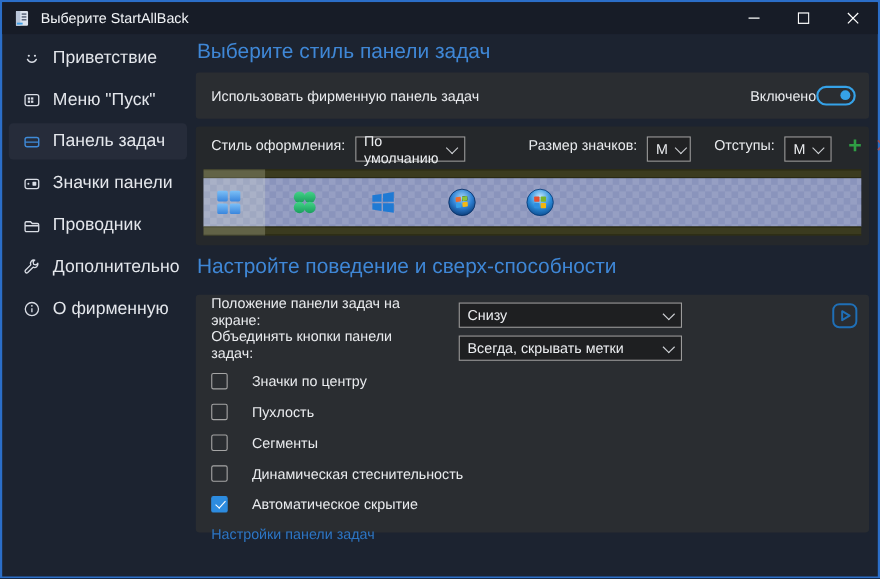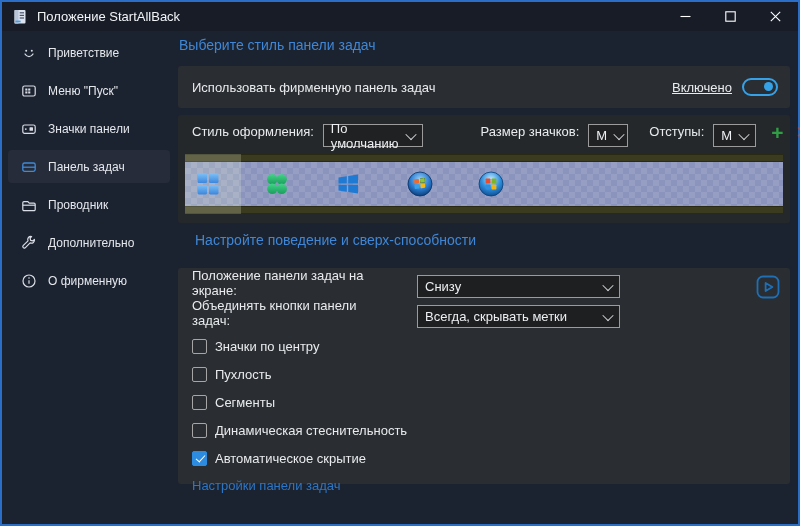--- a/index.html
+++ b/index.html
@@ -14,31 +14,31 @@
   .app-icon{margin:0 8px 0 9px;display:flex;}
   .window-title{font-size:13px;color:#f2f4f7;}
   .win-controls{margin-left:auto;display:flex;height:100%;}
   .win-btn{width:45px;height:100%;display:flex;align-items:center;justify-content:center;cursor:default;}
   
   .sidebar{position:absolute;left:2px;top:36px;width:168px;}
   .side-item{display:flex;align-items:center;gap:11px;height:33px;margin:0 0 5px 6px;padding-left:13px;border-radius:4px;color:#e4e7ec;}
   .side-item .sicon{display:flex;color:#d9dde5;}
   .side-item.selected{background:#262c3a;}
   .side-item.selected .sicon{color:#3f8ad8;}
-  .side-label{font-size:12px;}
-  
-  .section-title{position:absolute;font-size:14px;color:#3f87d6;font-weight:500;}
+  .side-label{font-size:16px;}
+  
+  .section-title{position:absolute;font-size:19px;color:#3f87d6;font-weight:500;}
   
   .card{position:absolute;left:178px;width:612px;border-radius:3px;box-sizing:border-box;}
   .card1{top:66px;height:42px;background:#2a2d31;display:flex;align-items:center;padding:0 12px 0 14px;}
   .card2{top:115px;height:108px;background:#25282b;}
   .card3{top:268px;height:216px;background:#2a2d31;padding:7px 14px 6px 14px;}
   .grow{flex:1;}
   
-  .state-label{margin-right:10px;text-decoration:underline;}
+  .state-label{}
   .toggle{position:relative;width:36px;height:18px;border:2px solid #35a2e8;border-radius:10px;box-sizing:border-box;}
   .toggle .knob{position:absolute;top:2px;right:3px;width:9px;height:9px;border-radius:50%;background:#35a2e8;display:none;}
   .toggle.checked .knob{display:block;}
   
   .select{height:23px;background:#1e1f21;border:1px solid #9b9b9b;display:flex;align-items:center;justify-content:space-between;padding:0 7px;box-sizing:border-box;color:#eceef1;}
   .chev{width:7px;height:7px;border-right:1.4px solid #cfd2d6;border-bottom:1.4px solid #cfd2d6;transform:rotate(45deg) translate(-1px,-1px);flex:none;margin-left:8px;}
   
   .style-row{display:flex;padding:9px 12px 0 14px;}
   .style-row .lbl{white-space:nowrap;}
   .sel-style{width:118px;margin-left:9px;background:#202123;}
@@ -60,21 +60,21 @@
     background-size:12px 12px;background-position:0 0,6px 6px;}
   .strip-highlight{position:absolute;left:0;top:0;width:56px;height:60px;background:rgba(238,242,214,.22);}
   .strip-icon{position:absolute;top:50%;transform:translateY(-50%);display:flex;}
   
   .form-row{display:flex;align-items:flex-end;height:23px;}
   .form-row .flabel{width:206px;flex:none;}
   .sel-wide{width:203px;margin-left:19px;}
   .row1{margin-bottom:7px;}
   .row2{margin-bottom:10px;}
   .play-btn{position:absolute;top:7px;right:10px;display:flex;}
-  .cb-row{display:flex;align-items:center;gap:8px;height:16px;margin-bottom:12px;}
+  .cb-row{display:flex;align-items:center;gap:22px;height:16px;margin-bottom:12px;}
   .cb-box{position:relative;width:15px;height:15px;border:1px solid #a6a6a6;border-radius:2px;box-sizing:border-box;background:transparent;flex:none;}
   .cb-box.checked{background:#2d8ce0;border-color:#2d8ce0;}
   .cb-box.checked::after{content:"";position:absolute;left:4.5px;top:1.5px;width:4px;height:8px;border-right:1.8px solid #fff;border-bottom:1.8px solid #fff;transform:rotate(42deg);}
   .footer-link{margin-top:6px;color:#2d76c4;}
 </style>
 </head>
 <body>
 
 <div class="window">
 
@@ -82,21 +82,21 @@
     <span class="app-icon">
       <svg width="18" height="18" viewBox="0 0 18 18">
         <rect x="3.5" y="2" width="11" height="13.5" rx="1" fill="#dce3ee"></rect>
         <rect x="3.5" y="2" width="4" height="13.5" fill="#b9c5d9"></rect>
         <rect x="8.7" y="4.2" width="4.3" height="1.2" fill="#49546a"></rect>
         <rect x="8.7" y="6.8" width="4.3" height="1.2" fill="#49546a"></rect>
         <rect x="8.7" y="9.4" width="4.3" height="1.2" fill="#49546a"></rect>
         <rect x="4.4" y="12.6" width="5.2" height="1.7" fill="#3fa0e8"></rect>
       </svg>
     </span>
-    <span class="window-title">Положение StartAllBack</span>
+    <span class="window-title">Выберите StartAllBack</span>
     <div class="win-controls">
       <div class="win-btn">
         <svg width="11" height="11" viewBox="0 0 11 11">
             <path d="M0.5 5.5h10" stroke="#fff" stroke-width="1.1"></path>
           </svg>
       </div>
       <div class="win-btn">
         <svg width="11" height="11" viewBox="0 0 11 11">
             <rect x="0.8" y="0.8" width="9.4" height="9.4" fill="none" stroke="#fff" stroke-width="1.1"></rect>
           </svg>
@@ -125,38 +125,38 @@
         <svg width="16" height="16" viewBox="0 0 16 16" fill="none" stroke="currentColor" stroke-width="1.2">
             <rect x="1.8" y="3" width="12.4" height="10" rx="1.8"></rect>
             <rect x="4.3" y="5.5" width="2.1" height="2.1" fill="currentColor" stroke="none"></rect>
             <rect x="7.2" y="5.5" width="2.1" height="2.1" fill="currentColor" stroke="none"></rect>
             <rect x="4.3" y="8.4" width="2.1" height="2.1" fill="currentColor" stroke="none"></rect>
             <rect x="7.2" y="8.4" width="2.1" height="2.1" fill="currentColor" stroke="none"></rect>
           </svg>
       </span>
       <span class="side-label">Меню "Пуск"</span>
     </div>
+    <div class="side-item selected">
+      <span class="sicon">
+        <svg width="16" height="16" viewBox="0 0 16 16" fill="none" stroke="currentColor" stroke-width="1.3">
+            <rect x="1.8" y="4" width="12.4" height="8.4" rx="1.8"></rect>
+            <path d="M1.8 8.2h12.4"></path>
+          </svg>
+      </span>
+      <span class="side-label">Панель задач</span>
+    </div>
     <div class="side-item">
       <span class="sicon">
         <svg width="16" height="16" viewBox="0 0 16 16" fill="none" stroke="currentColor" stroke-width="1.2">
             <rect x="1.8" y="4" width="12.4" height="8.4" rx="1.8"></rect>
             <rect x="8.5" y="6.3" width="3.5" height="3.5" rx="0.6" fill="currentColor" stroke="none"></rect>
             <circle cx="4.8" cy="8.1" r="0.9" fill="currentColor" stroke="none"></circle>
           </svg>
       </span>
       <span class="side-label">Значки панели</span>
-    </div>
-    <div class="side-item selected">
-      <span class="sicon">
-        <svg width="16" height="16" viewBox="0 0 16 16" fill="none" stroke="currentColor" stroke-width="1.3">
-            <rect x="1.8" y="4" width="12.4" height="8.4" rx="1.8"></rect>
-            <path d="M1.8 8.2h12.4"></path>
-          </svg>
-      </span>
-      <span class="side-label">Панель задач</span>
     </div>
     <div class="side-item">
       <span class="sicon">
         <svg width="16" height="16" viewBox="0 0 16 16" fill="none" stroke="currentColor" stroke-width="1.2">
             <path d="M1.8 6.4v6a1.2 1.2 0 0 0 1.2 1.2h10a1.2 1.2 0 0 0 1.2-1.2V7.4A1.2 1.2 0 0 0 13 6.2H8.3L6.8 4.6H3a1.2 1.2 0 0 0-1.2 1.2Z"></path>
             <path d="M1.8 8.2h12.4"></path>
           </svg>
       </span>
       <span class="side-label">Проводник</span>
     </div>
@@ -285,21 +285,21 @@
           <circle cx="13" cy="13" r="12" fill="url(#orbv)" stroke="#0a3e7a" stroke-width="0.8"></circle>
           <rect x="7.6" y="7.6" width="4.9" height="4.9" rx="0.7" fill="#e64e2e"></rect>
           <rect x="13.5" y="7.6" width="4.9" height="4.9" rx="0.7" fill="#7ab52c"></rect>
           <rect x="7.6" y="13.5" width="4.9" height="4.9" rx="0.7" fill="#2e8fe0"></rect>
           <rect x="13.5" y="13.5" width="4.9" height="4.9" rx="0.7" fill="#f2b50e"></rect>
         </svg>
       </span>
     </div>
   </div>
 
-  <div class="section-title" style="left:179px;top:232px;margin-left:16px;">Настройте поведение и сверх-способности</div>
+  <div class="section-title" style="left:179px;top:232px;">Настройте поведение и сверх-способности</div>
 
   <div class="card card3">
     <div class="form-row row1">
       <span class="flabel">Положение панели задач на экране:</span>
       <div class="select sel-wide">
         <span>Снизу</span>
         <span class="chev"></span>
       </div>
     </div>
     <div class="form-row row2">

